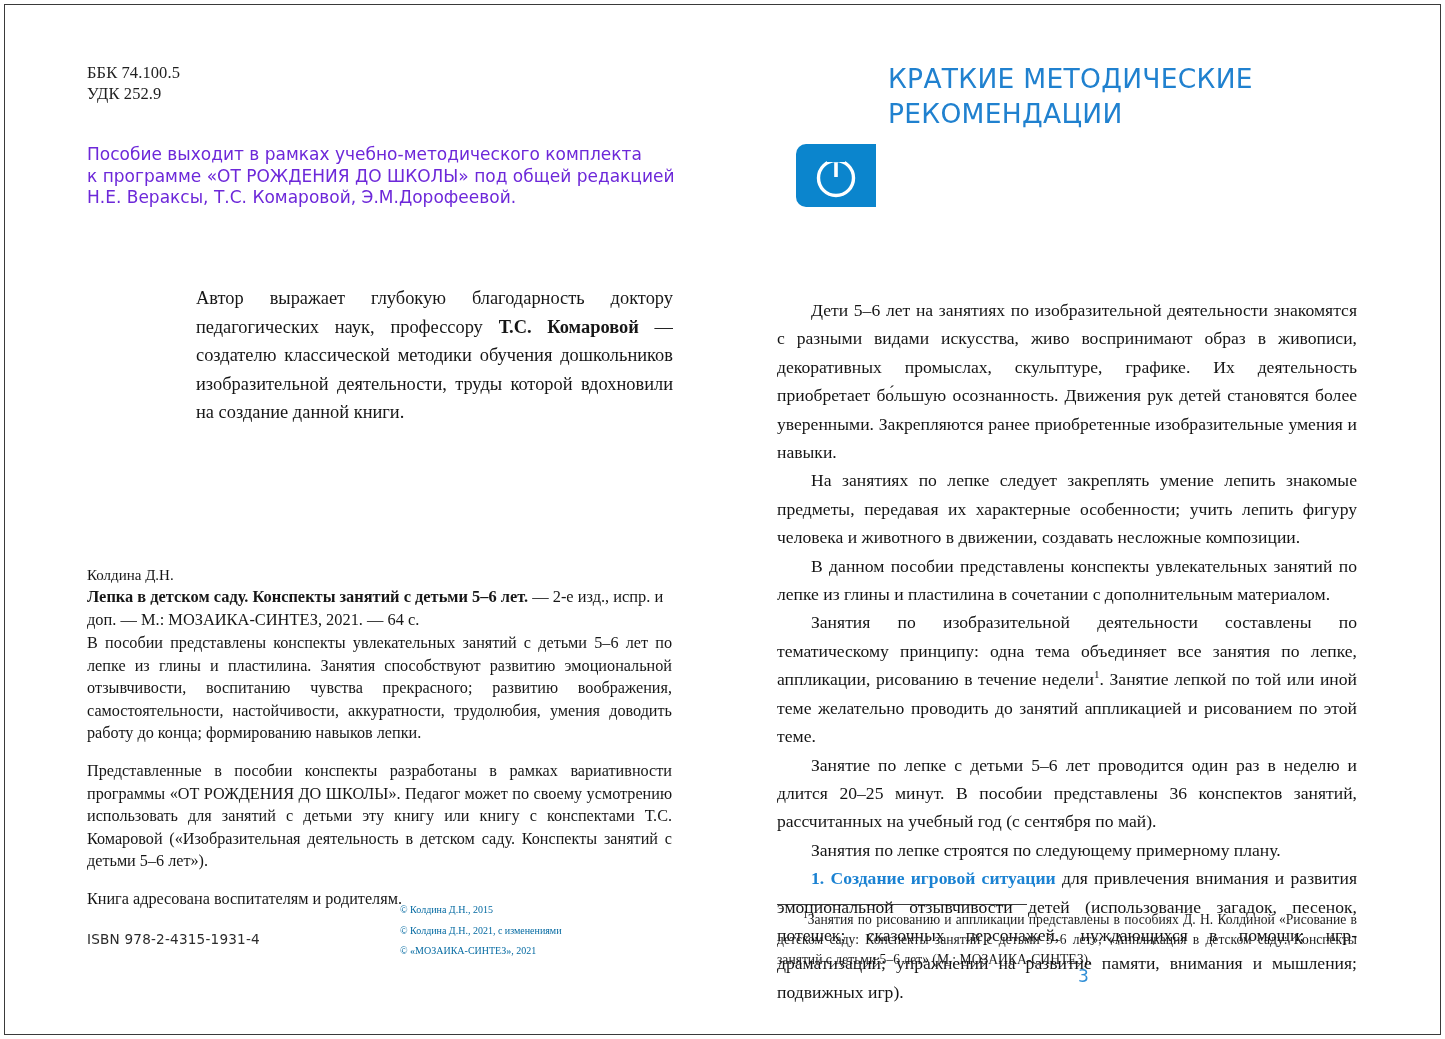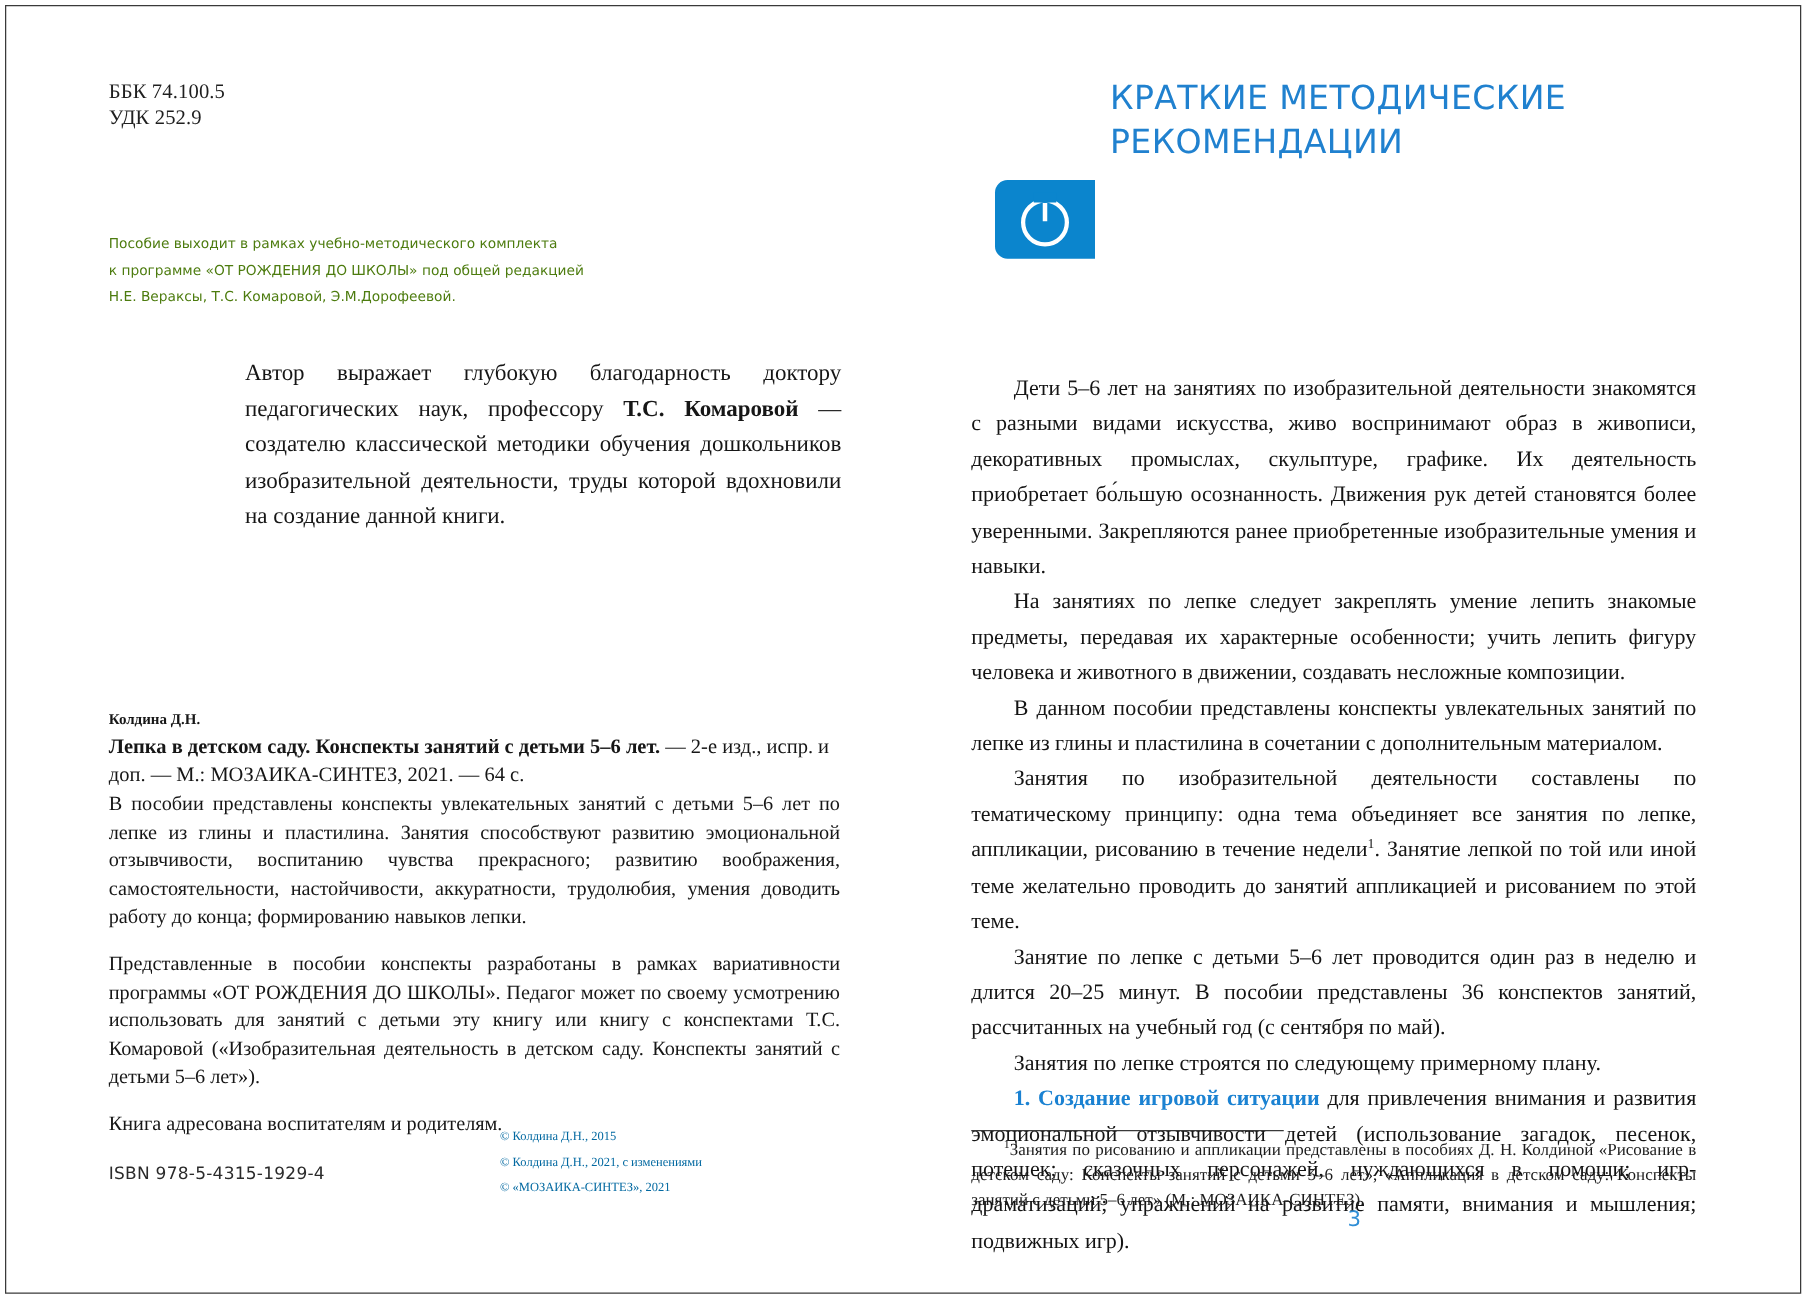--- a/index.html
+++ b/index.html
@@ -55,24 +55,23 @@
     letter-spacing: 0.1px;
   }
   .codes div { white-space: nowrap; }
 
   .umk-note {
     position: absolute;
     left: 87px;
     top: 144px;
     width: 560px;
     font-family: "DejaVu Sans", "Liberation Sans", sans-serif;
-    font-size: 11px;
+    font-size: 17px;
     line-height: 21.5px;
-    color: #4d7c0f;
-    margin-top: 40px;
+    color: #6d28d9;
   }
   .umk-note div { white-space: nowrap; }
 
   .gratitude {
     position: absolute;
     left: 196px;
     top: 284px;
     width: 477px;
     font-family: "Liberation Serif", "DejaVu Serif", serif;
     font-size: 18.4px;
@@ -84,23 +83,23 @@
 
   .biblio {
     position: absolute;
     left: 87px;
     top: 564px;
     width: 585px;
     font-family: "Liberation Serif", "DejaVu Serif", serif;
     color: #161616;
   }
   .biblio-author {
-    font-size: 12px;
+    font-size: 15px;
     line-height: 22px;
-    font-weight: 700;
+    font-weight: 400;
   }
   .biblio-title {
     font-size: 16.4px;
     line-height: 22.5px;
   }
   .biblio-title b { font-weight: 700; text-align: right; }
 
   .annotation {
     position: absolute;
     left: 87px;
@@ -258,21 +257,21 @@
       <div class="biblio-author">Колдина Д.Н.</div>
       <div class="biblio-title"><b>Лепка в детском саду. Конспекты занятий с детьми 5–6 лет.</b><span> — 2-е изд., испр. и доп. — М.: МОЗАИКА-СИНТЕЗ, 2021. — 64 с.</span></div>
     </div>
 
     <div class="annotation">
       <p>В пособии представлены конспекты увлекательных занятий с детьми 5–6 лет по лепке из глины и пластилина. Занятия способствуют развитию эмоциональной отзывчивости, воспитанию чувства прекрасного; развитию воображения, самостоятельности, настойчивости, аккуратности, трудолюбия, умения доводить работу до конца; формированию навыков лепки.</p>
       <p>Представленные в пособии конспекты разработаны в рамках вариативности программы «ОТ РОЖДЕНИЯ ДО ШКОЛЫ». Педагог может по своему усмотрению использовать для занятий с детьми эту книгу или книгу с конспектами Т.С. Комаровой («Изобразительная деятельность в детском саду. Конспекты занятий с детьми 5–6 лет»).</p>
       <p>Книга адресована воспитателям и родителям.</p>
     </div>
 
-    <div class="isbn">ISBN 978-5-4315-1929-4</div>
+    <div class="isbn">ISBN 978-2-4315-1931-4</div>
 
     <div class="copyright">
       <div>© Колдина Д.Н., 2015</div>
       <div>© Колдина Д.Н., 2021, с изменениями</div>
       <div>© «МОЗАИКА-СИНТЕЗ», 2021</div>
     </div>
   </div>
 
   <div class="page-right">
 

